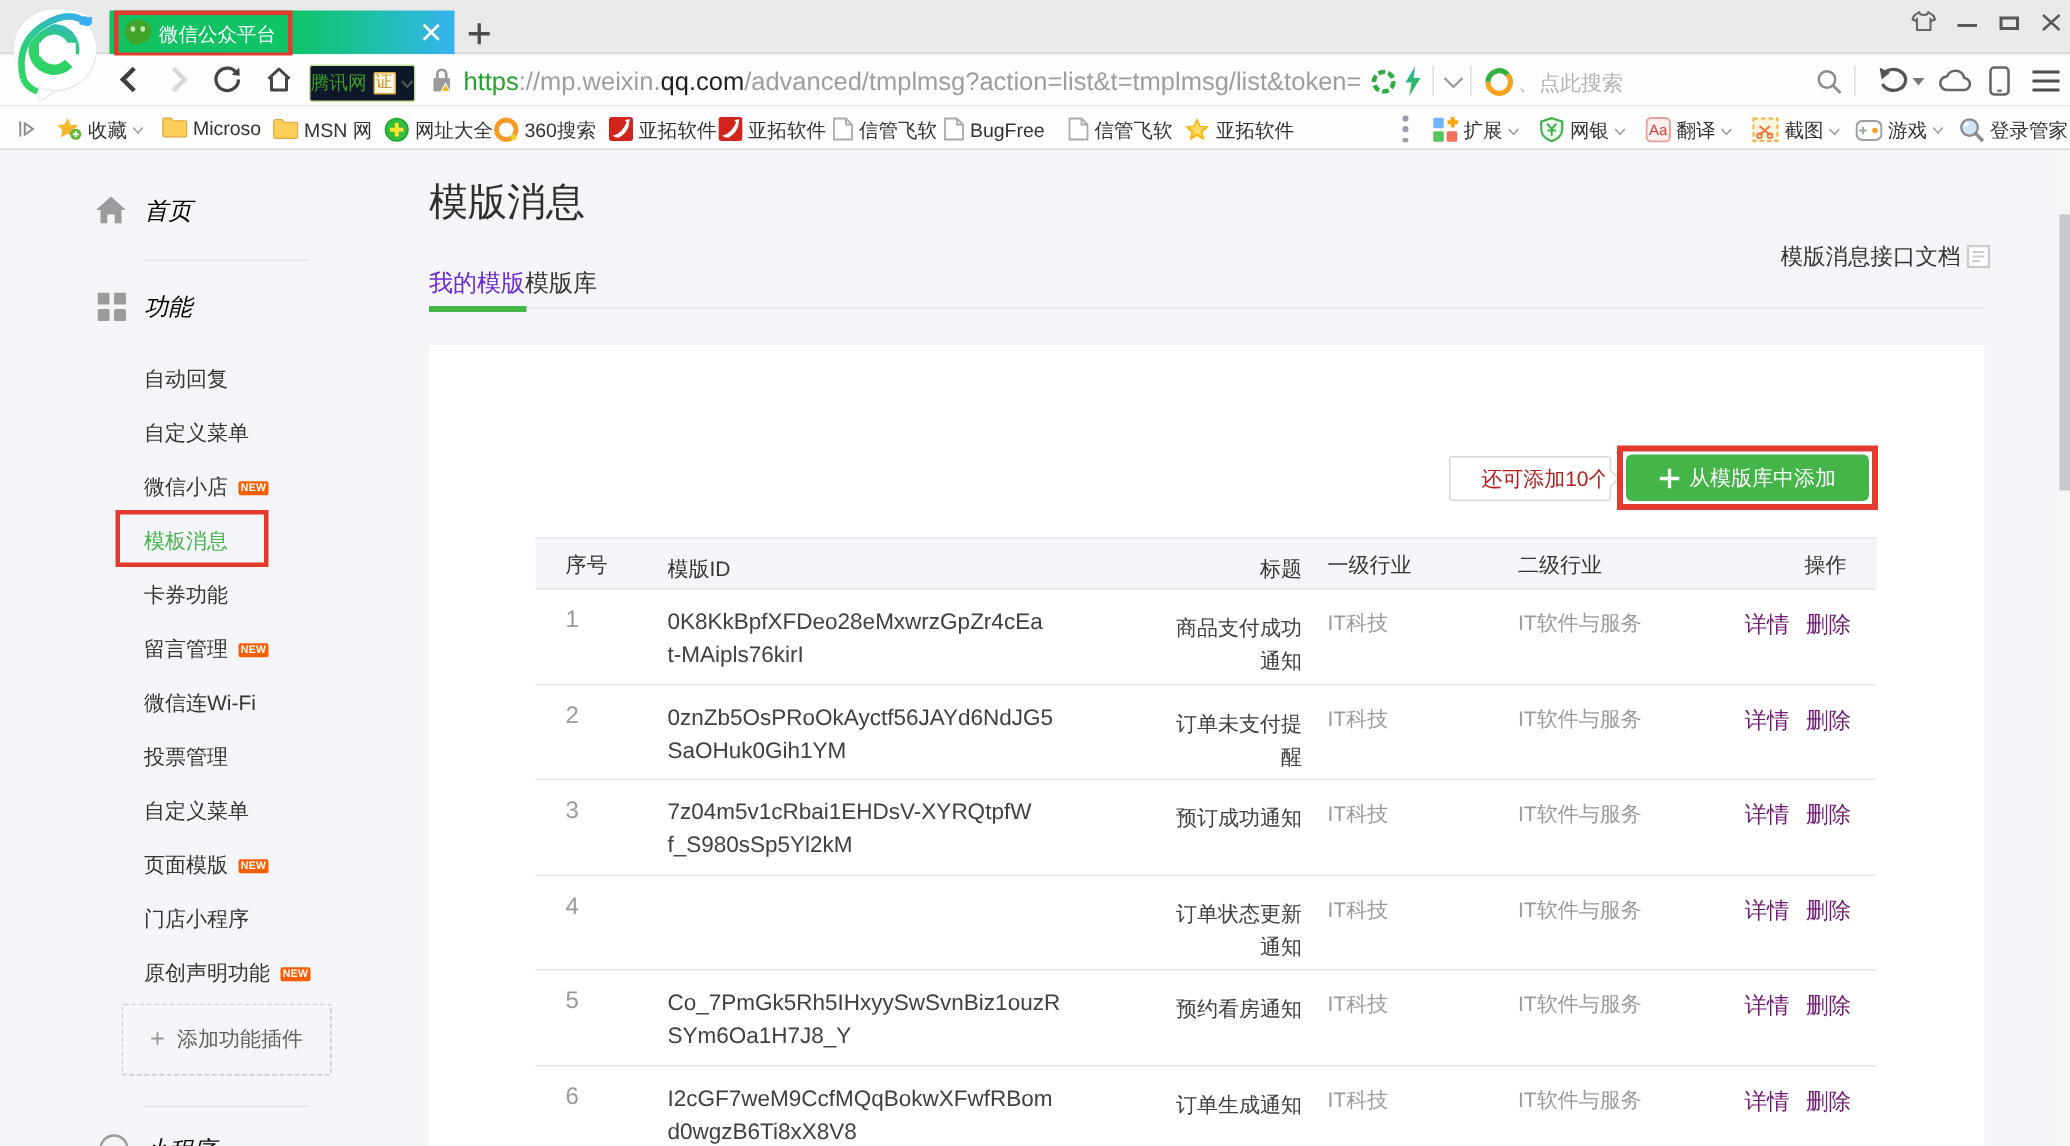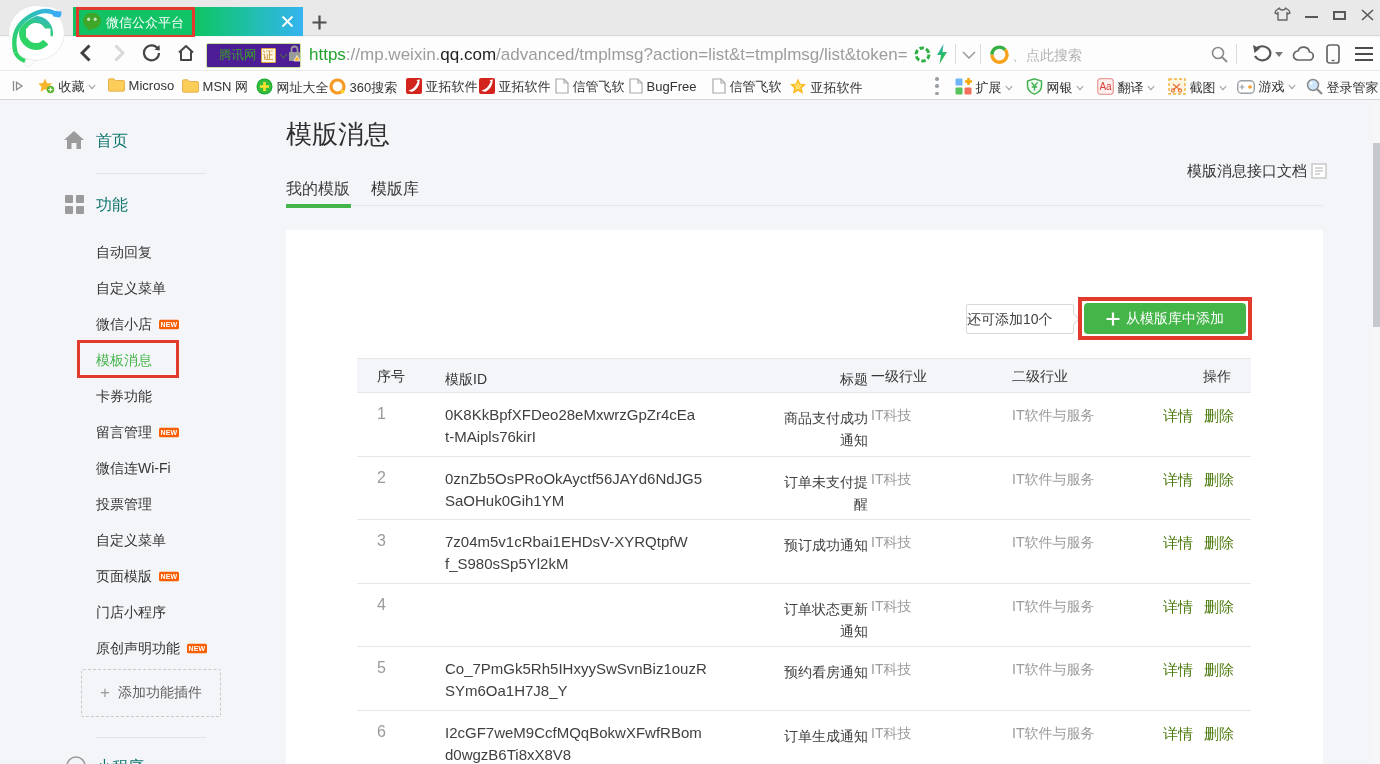--- a/index.html
+++ b/index.html
@@ -9,64 +9,64 @@
 
 #tabbar{left:0;top:0;width:1380px;height:36px;background:#e9e9e9;border-bottom:1px solid #d8d8d8;}
 #tab{left:73px;top:7px;width:230px;height:29px;background:linear-gradient(90deg,#12c161 0%,#0fc468 55%,#20bfae 78%,#36b3f0 100%);}
 #tabtext{left:106px;top:14px;color:#fff;font-size:13px;}
 #tabclose{left:281px;top:15px;width:13px;height:13px;}
 #redbox1{left:76px;top:7px;width:119px;height:31px;border:3px solid #e33a2e;}
 #newtab{left:312px;top:15px;width:15px;height:15px;}
 
 #addrbar{left:0;top:37px;width:1380px;height:34px;background:#fdfdfd;border-bottom:1px solid #e9e9e9;}
 .navicon{top:44px;}
-#badge{left:206px;top:43px;height:25px;background:#4c1d95;border:1px solid #c6e399;border-radius:2px;padding:0 12px;display:flex;align-items:center;font-size:12.5px;}
+#badge{left:206px;top:43px;height:25px;background:#0f172a;border:1px solid #c6e399;border-radius:2px;padding:0 0;display:flex;align-items:center;font-size:12.5px;}
 #badge .tx{color:#3c9e26;}
 #badge .zh{margin-left:4px;border:1px solid #e0a63f;color:#c88a1e;background:#fdf6e0;font-size:11px;line-height:13px;padding:0 1px;border-radius:1px;}
 #url{left:309px;top:45px;font-size:17px;color:#9d9d9d;white-space:nowrap;}
 #url .gr{color:#23a32e;}
 #url .bk{color:#1f1f1f;}
 #search{left:1012px;top:47px;font-size:14px;color:#b3b3b3;}
 
 #bookbar{left:0;top:71px;width:1380px;height:29px;background:#fdfdfd;border-bottom:1px solid #d6d6d6;}
 .bk-item{top:78px;font-size:13px;color:#333;white-space:nowrap;}
 .chev{display:inline-block;width:8px;height:8px;}
 
 #page{left:0;top:100px;width:1380px;height:664px;background:#f4f5f9;}
 
-.sb-head{font-size:16px;color:#0f766e;}
+.sb-head{font-size:16px;color:#000000;font-style:italic;}
 .sb-item{left:96px;font-size:14px;color:#353535;}
 .newbadge{display:inline-block;background:#f95e00;color:#fff;font-size:7px;font-weight:bold;line-height:9px;padding:0 1.5px;border-radius:1.5px;vertical-align:2.5px;margin-left:7px;letter-spacing:0.2px;transform:scaleY(1.05);}
 #sb-divider1{left:96px;top:73px;width:110px;height:1px;background:#e4e4e8;}
 #sb-divider2{left:96px;top:637px;width:110px;height:1px;background:#e4e4e8;}
 #redbox2{left:77px;top:240px;width:102px;height:38px;border:3px solid #e33a2e;}
 #dashedbox{left:81px;top:569px;width:140px;height:48px;border:1px dashed #c9c9c9;border-radius:2px;color:#616161;font-size:14px;display:flex;align-items:center;justify-content:center;}
 
 #title{left:286px;top:17px;font-size:26px;color:#2f2f2f;}
 #tabs{left:286px;top:79px;font-size:16px;}
 #tabline{left:286px;top:105px;width:1037px;height:1px;background:#e7e7eb;}
 #tabgreen{left:286px;top:104px;width:65px;height:4px;background:#44b549;}
 #doclink{left:1187px;top:62px;font-size:15px;color:#353535;}
 #card{left:286px;top:130px;width:1037px;height:534px;background:#fff;}
 
-#limitbtn{left:966px;top:204px;width:108px;height:30px;background:#fff;border:1px solid #d9d9d9;border-radius:2px;color:#404040;font-size:14px;line-height:28px;text-align:left;}
+#limitbtn{left:966px;top:204px;width:108px;height:30px;background:#fff;border:1px solid #d9d9d9;border-radius:2px;color:#b91c1c;font-size:14px;line-height:28px;text-align:right;}
 #limitbtn .tail{position:absolute;right:-5px;top:10px;width:8px;height:8px;background:#fff;border-top:1px solid #d9d9d9;border-right:1px solid #d9d9d9;transform:rotate(45deg);}
 #greenbtn{left:1084px;top:203px;width:162px;height:31px;background:#44b549;border-radius:4px;color:#fff;font-size:14px;line-height:31px;text-align:center;}
 #redbox3{left:1078px;top:197px;width:174px;height:43px;border:4px solid #e33a2e;}
 
 #table{left:357px;top:258px;width:894px;}
 .thead{height:35px;background:#f3f5f8;border-top:1px solid #e7e7eb;border-bottom:1px solid #e7e7eb;position:relative;font-size:14px;color:#353535;}
 .thead .c4,.thead .c5{color:#353535;}
 .trow{height:63.5px;border-bottom:1px solid #e7e7eb;position:relative;font-size:15px;color:#404040;}
 .c1{position:absolute;left:20px;}
 .c2{position:absolute;left:88px;width:262px;line-height:22px;}
 .c3{position:absolute;left:381px;width:130px;line-height:22px;text-align:right;}
-.c4{position:absolute;left:514px;color:#9a9a9a;}
+.c4{position:absolute;left:528px;color:#9a9a9a;}
 .c5{position:absolute;left:655px;color:#9a9a9a;}
-.c6{position:absolute;left:806px;color:#4d7c0f;}
+.c6{position:absolute;left:806px;color:#701a75;}
 .trow .cell{top:11px;}
 .trow .c3,.trow .c4,.trow .c5,.trow .c6{top:14px;}
 .trow .c1{font-size:16px;top:12px;}
 .thead .cell{top:9px;}
 .trow .c1{color:#9a9a9a;}
 .trow .c3,.trow .c4,.trow .c5{font-size:14px;}
 .ops span+span{margin-left:11px;}
 
 #scrolltrack{left:1372px;top:0px;width:8px;height:664px;background:#f6f6f8;}
 #scrollthumb{left:1373px;top:43px;width:7px;height:184px;background:#c5c8cd;border-radius:0px;}
@@ -298,21 +298,21 @@
   <div class="abs sb-item" style="top:504px">门店小程序</div>
   <div class="abs sb-item" style="top:540px">原创声明功能<span class="newbadge">NEW</span></div>
   <div class="abs" id="dashedbox"><span style="color:#9a9a9a;font-size:17px;margin-right:8px;font-weight:300">+</span>添加功能插件</div>
   <div class="abs" id="sb-divider2"></div>
   <svg class="abs" style="left:66px;top:656px" width="20" height="20" viewBox="0 0 20 20">
       <circle cx="10" cy="10" r="9" fill="none" stroke="#9b9b9b" stroke-width="1.6"></circle>
     </svg>
   <div class="abs sb-head" style="left:96px;top:657px">小程序</div>
 
   <div class="abs" id="title">模版消息</div>
-  <div class="abs" id="tabs"><span style="color:#404040">我的模版</span><span style="margin-left:21px;color:#353535">模版库</span></div>
+  <div class="abs" id="tabs"><span style="color:#6d28d9">我的模版</span><span style="color:#353535">模版库</span></div>
   <div class="abs" id="tabline"></div>
   <div class="abs" id="tabgreen"></div>
   <div class="abs" id="doclink">模版消息接口文档&nbsp;<svg width="16" height="16" viewBox="0 0 16 16" style="vertical-align:-3px">
         <rect x="1" y="1" width="14" height="14" fill="#fff" stroke="#ccc" stroke-width="1.6"></rect>
         <path d="M4 5 H12 M4 8 H12 M4 11 H9" stroke="#ccc" stroke-width="1.4"></path>
       </svg></div>
   <div class="abs" id="card"></div>
   <div class="abs" id="limitbtn">还可添加10个<span class="tail"></span></div>
   <div class="abs" id="redbox3"></div>
   <div class="abs" id="greenbtn"><svg width="14" height="14" viewBox="0 0 14 14" style="vertical-align:-2.5px;margin-right:6px">

